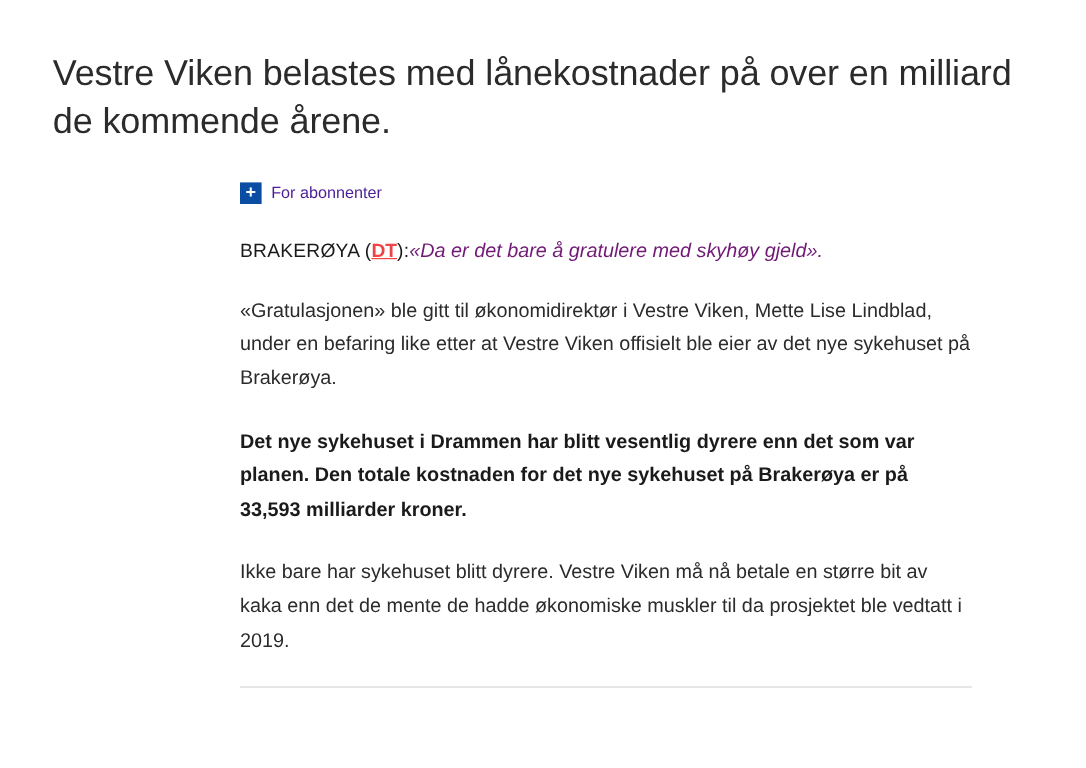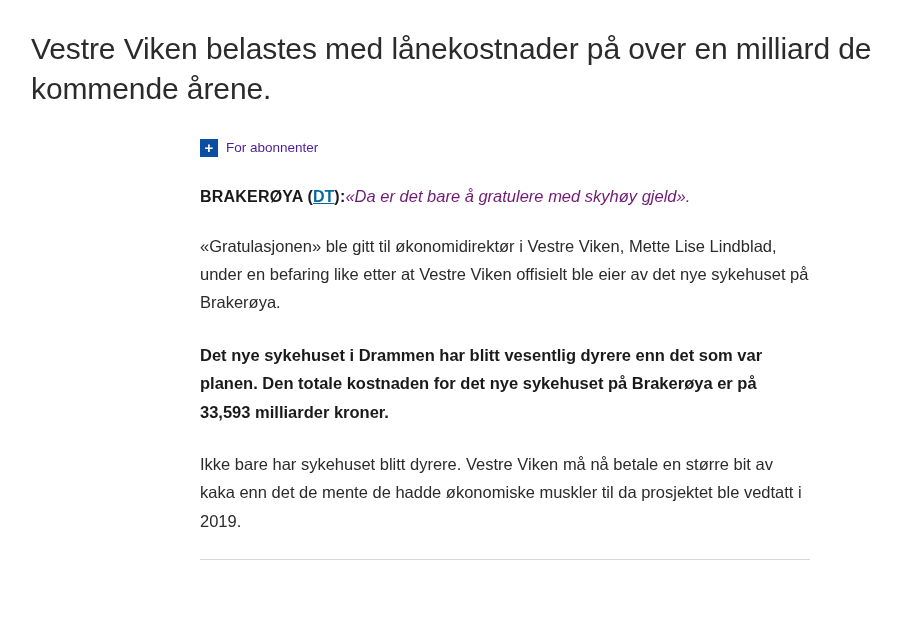--- a/index.html
+++ b/index.html
@@ -21,21 +21,21 @@
     box-sizing: border-box;
   }
   .headline {
     font-family: "Liberation Sans", sans-serif;
     font-size: 30px;
     line-height: 1.33;
     font-weight: 400;
     color: #2b2b2b;
     letter-spacing: -0.1px;
     padding: 26px 24px 0 28px;
-    margin: 3px;
+    margin: 16px;
   }
   .article {
     margin-top: 30px;
     padding-left: 200px;
     padding-right: 95px;
   }
   .subscriber-row {
     display: flex;
     align-items: center;
     gap: 8px;
@@ -67,30 +67,30 @@
   }
   p.body span,
   p.body a,
   p.body em,
   p.body strong {
     font-size: 17.5px;
     line-height: 1.62;
   }
   .lead .label {
     font-family: "Liberation Sans", sans-serif;
-    font-weight: 700;
+    font-weight: 400;
     font-size: 16px;
     color: #1a1a1a;
     letter-spacing: 0.2px;
   }
   .lead a.dt-link {
     font-family: "Liberation Sans", sans-serif;
     font-weight: 700;
     font-size: 16px;
-    color: #0369a1;
+    color: #ef4444;
     text-decoration: underline;
   }
   .lead .quote {
     font-family: "Liberation Sans", sans-serif;
     font-style: italic;
     font-size: 16.5px;
     color: #701a75;
     font-weight: 400;
   }
   .para {

